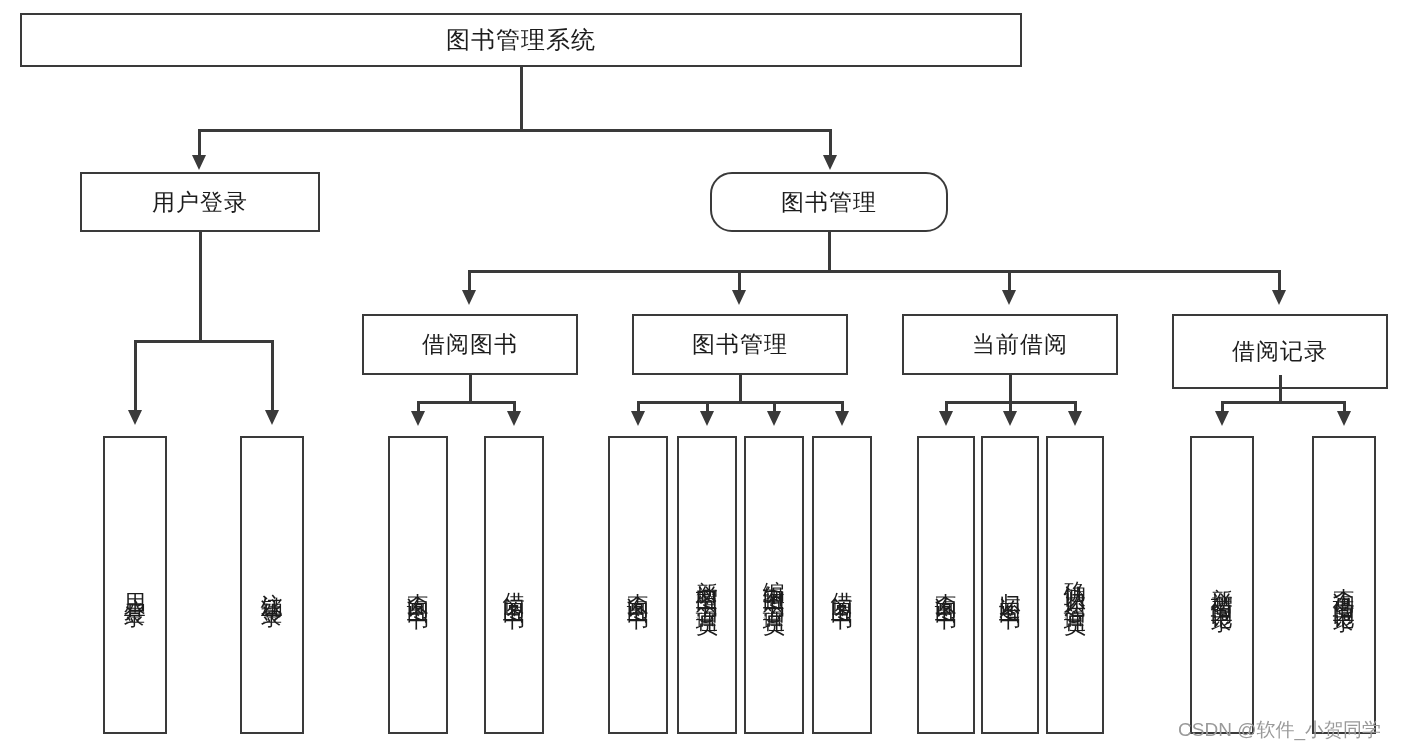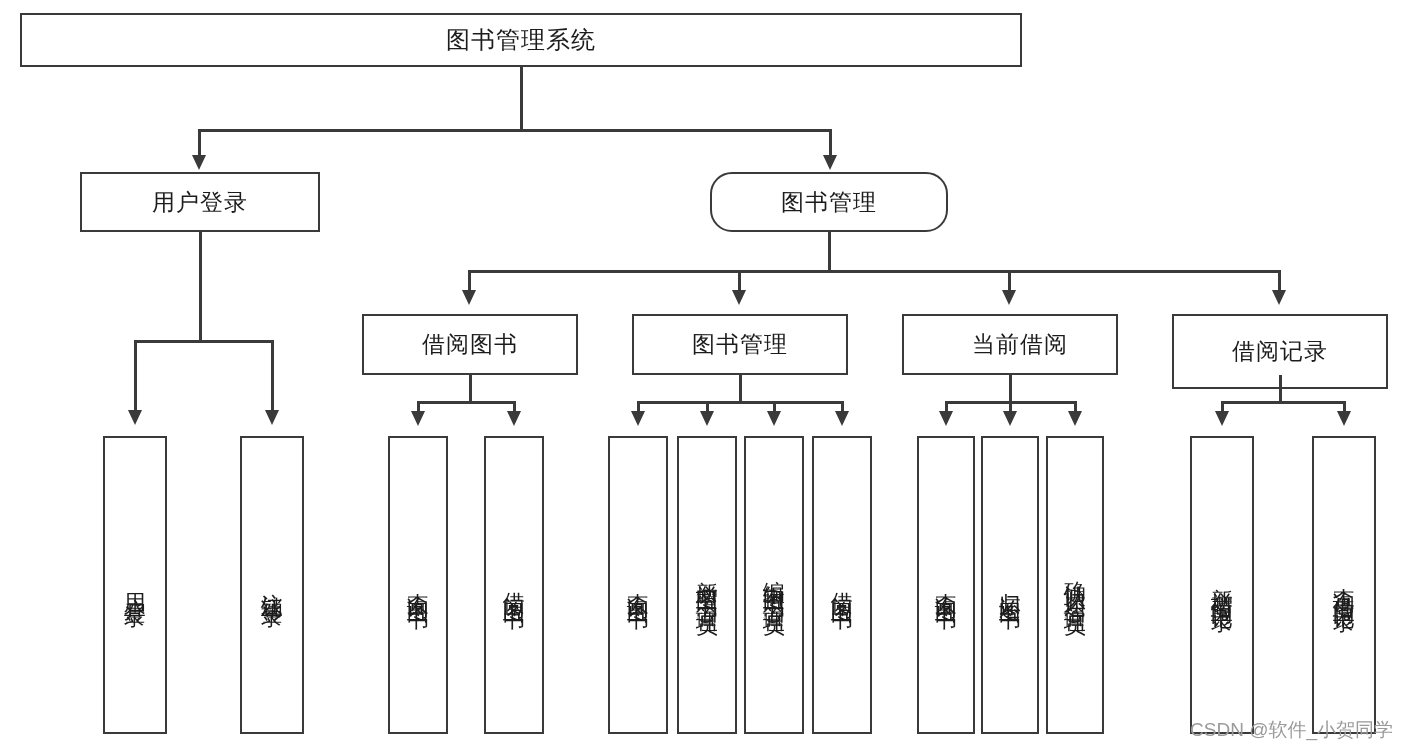--- a/index.html
+++ b/index.html
@@ -50,21 +50,21 @@
     position:absolute;
     width:0;height:0;
     border-left:7px solid transparent;
     border-right:7px solid transparent;
     border-top:15px solid #3a3a3a;
   }
 
   
   #watermark{
     position:absolute;
-    right:12px;bottom:4px;
+    right:24px;bottom:4px;
     font-size:19px;
     color:#9a9a9a;
     white-space:nowrap;
     font-family:"Liberation Sans","DejaVu Sans",sans-serif;
   }
 </style>
 </head>
 <body>
 
 <div id="stage">

